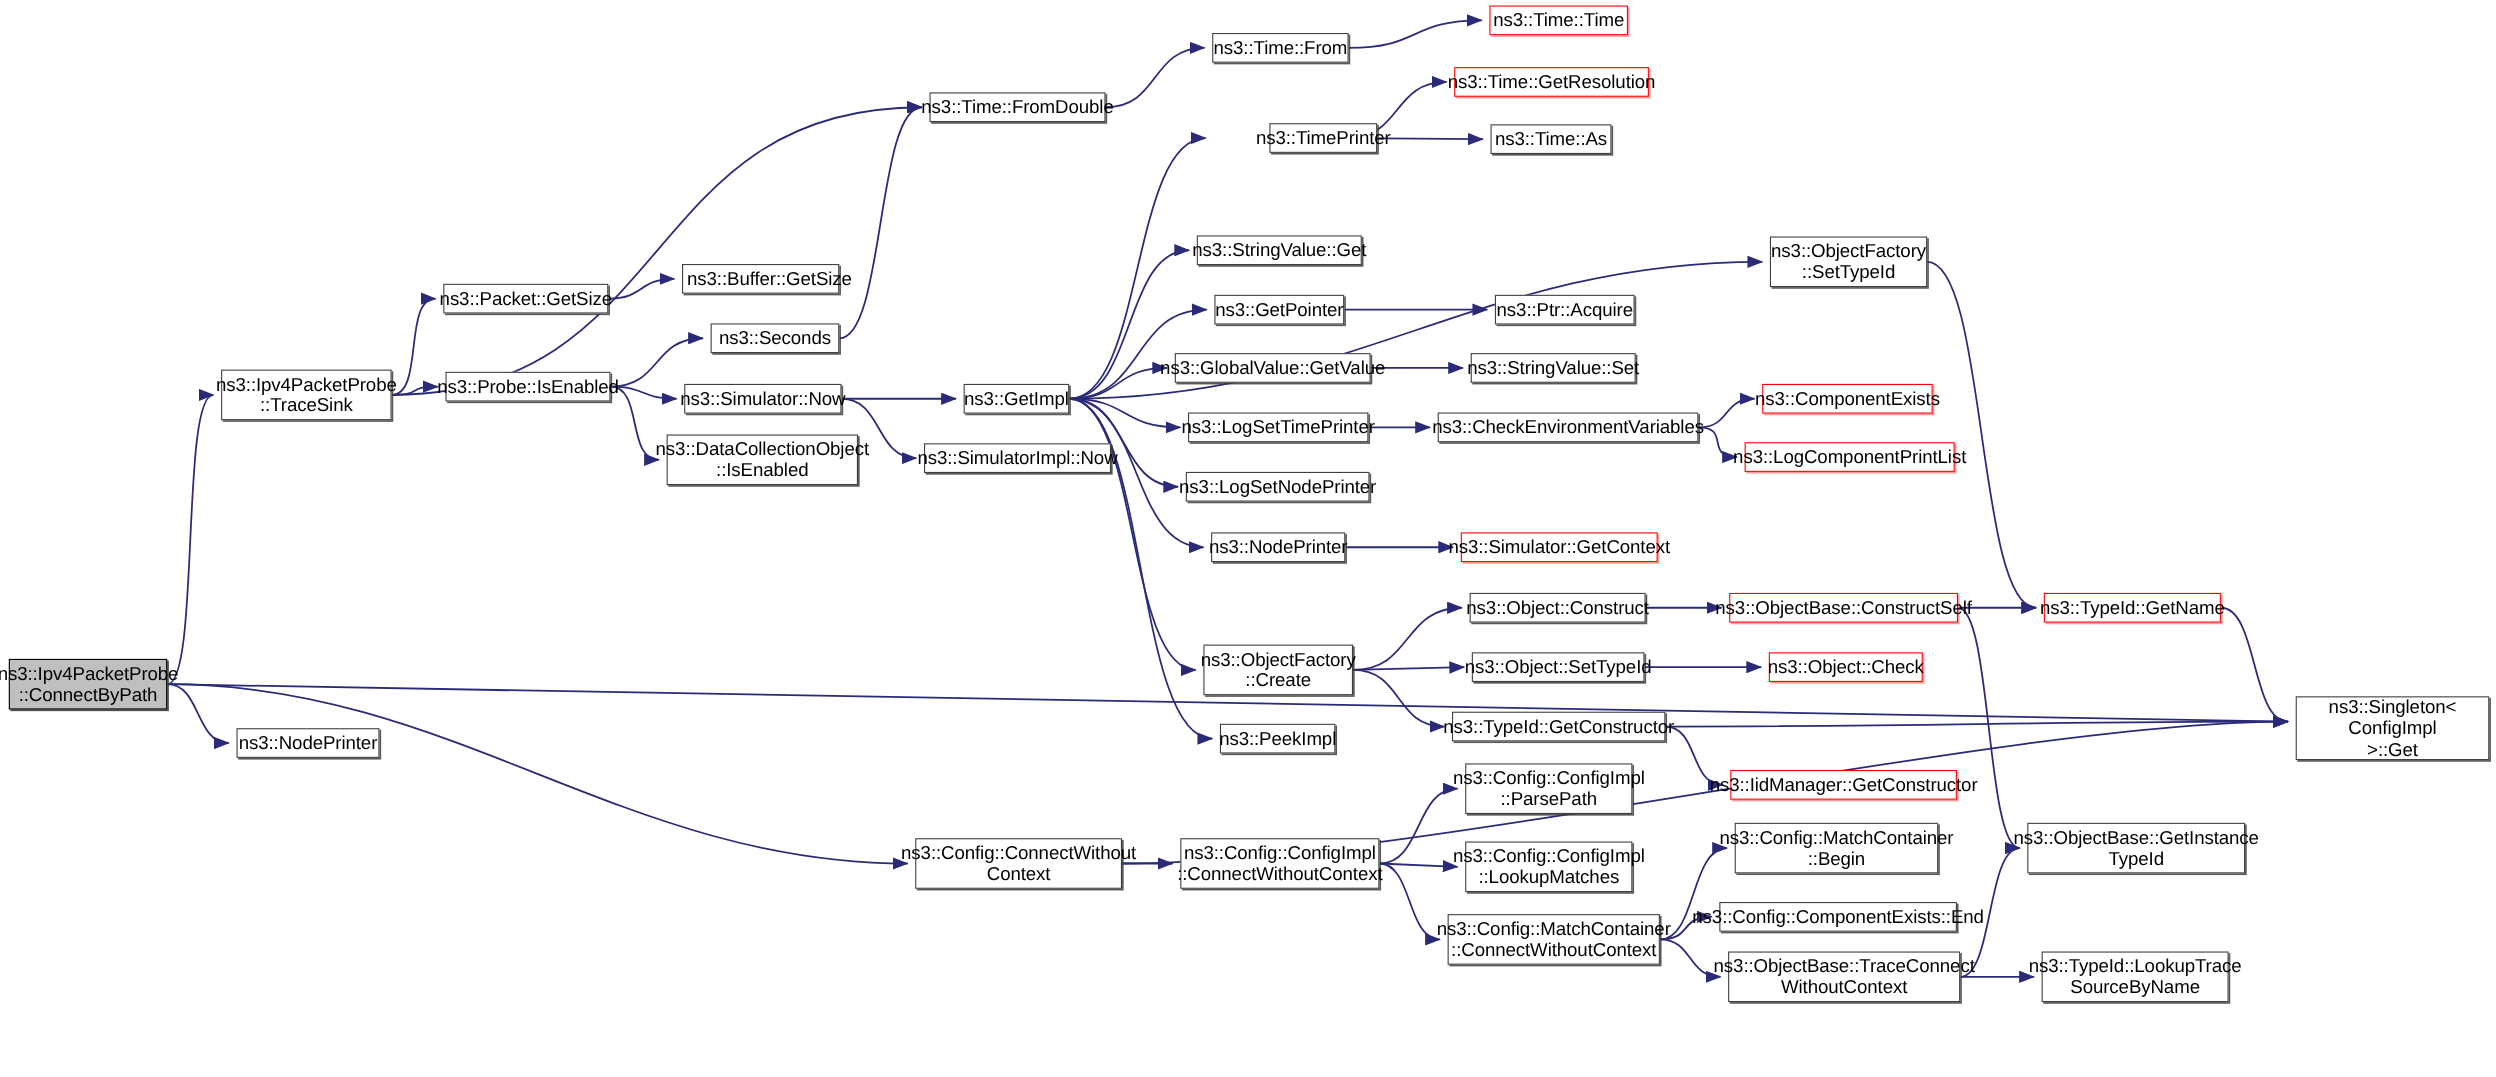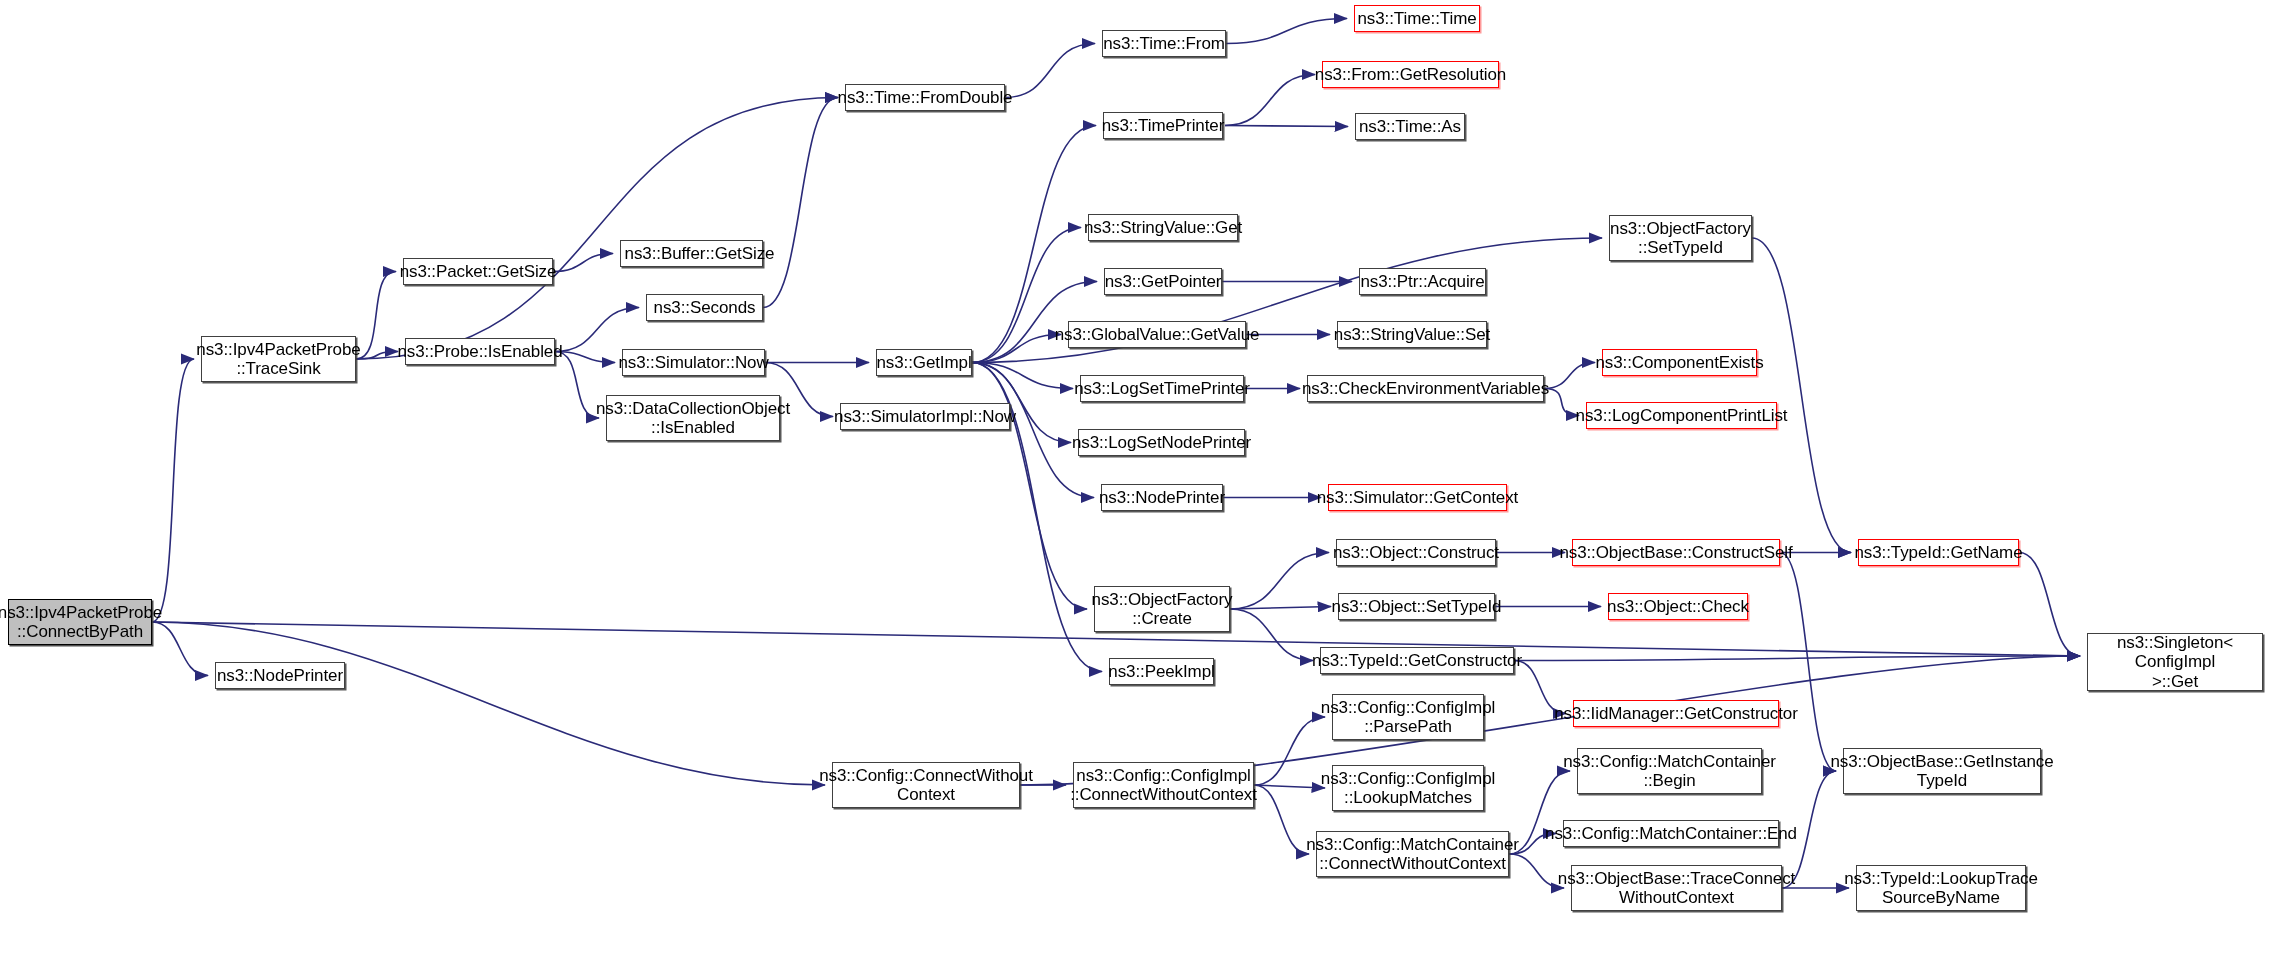--- a/index.html
+++ b/index.html
@@ -118,21 +118,21 @@
       </div>
       <div class="node" style="left: 876px; top: 349px; width: 96px; height: 27px;">
         <span>ns3::GetImpl</span>
       </div>
       <div class="node" style="left: 840px; top: 403px; width: 170px; height: 27px;">
         <span>ns3::SimulatorImpl::Now</span>
       </div>
       <div class="node" style="left: 1102px; top: 30px; width: 124px; height: 27px;">
         <span>ns3::Time::From</span>
       </div>
-      <div class="node" style="left: 1103px; top: 112px; width: 120px; height: 27px;">
+      <div class="node" style="left: 1154px; top: 112px; width: 98px; height: 27px;">
         <span>ns3::TimePrinter</span>
       </div>
       <div class="node" style="left: 1088px; top: 214px; width: 150px; height: 27px;">
         <span>ns3::StringValue::Get</span>
       </div>
       <div class="node" style="left: 1104px; top: 268px; width: 118px; height: 27px;">
         <span>ns3::GetPointer</span>
       </div>
       <div class="node" style="left: 1068px; top: 321px; width: 178px; height: 27px;">
         <span>ns3::GlobalValue::GetValue</span>
@@ -150,21 +150,21 @@
         <span>ns3::ObjectFactory
 ::Create</span>
       </div>
       <div class="node" style="left: 1109px; top: 658px; width: 105px; height: 27px;">
         <span>ns3::PeekImpl</span>
       </div>
       <div class="node red" style="left: 1354px; top: 5px; width: 126px; height: 27px;">
         <span>ns3::Time::Time</span>
       </div>
       <div class="node red" style="left: 1322px; top: 61px; width: 177px; height: 27px;">
-        <span>ns3::From::GetResolution</span>
+        <span>ns3::Time::GetResolution</span>
       </div>
       <div class="node" style="left: 1355px; top: 113px; width: 110px; height: 27px;">
         <span>ns3::Time::As</span>
       </div>
       <div class="node" style="left: 1359px; top: 268px; width: 127px; height: 27px;">
         <span>ns3::Ptr::Acquire</span>
       </div>
       <div class="node" style="left: 1337px; top: 321px; width: 150px; height: 27px;">
         <span>ns3::StringValue::Set</span>
       </div>
@@ -227,21 +227,21 @@
       </div>
       <div class="node" style="left: 1316px; top: 831px; width: 193px; height: 46px;">
         <span>ns3::Config::MatchContainer
 ::ConnectWithoutContext</span>
       </div>
       <div class="node" style="left: 1577px; top: 748px; width: 185px; height: 46px;">
         <span>ns3::Config::MatchContainer
 ::Begin</span>
       </div>
       <div class="node" style="left: 1563px; top: 820px; width: 216px; height: 27px;">
-        <span>ns3::Config::MatchContainer::End</span>
+        <span>ns3::Config::ComponentExists::End</span>
       </div>
       <div class="node" style="left: 1571px; top: 865px; width: 211px; height: 46px;">
         <span>ns3::ObjectBase::TraceConnect
 WithoutContext</span>
       </div>
       <div class="node" style="left: 1843px; top: 748px; width: 198px; height: 46px;">
         <span>ns3::ObjectBase::GetInstance
 TypeId</span>
       </div>
       <div class="node" style="left: 1856px; top: 865px; width: 170px; height: 46px;">

